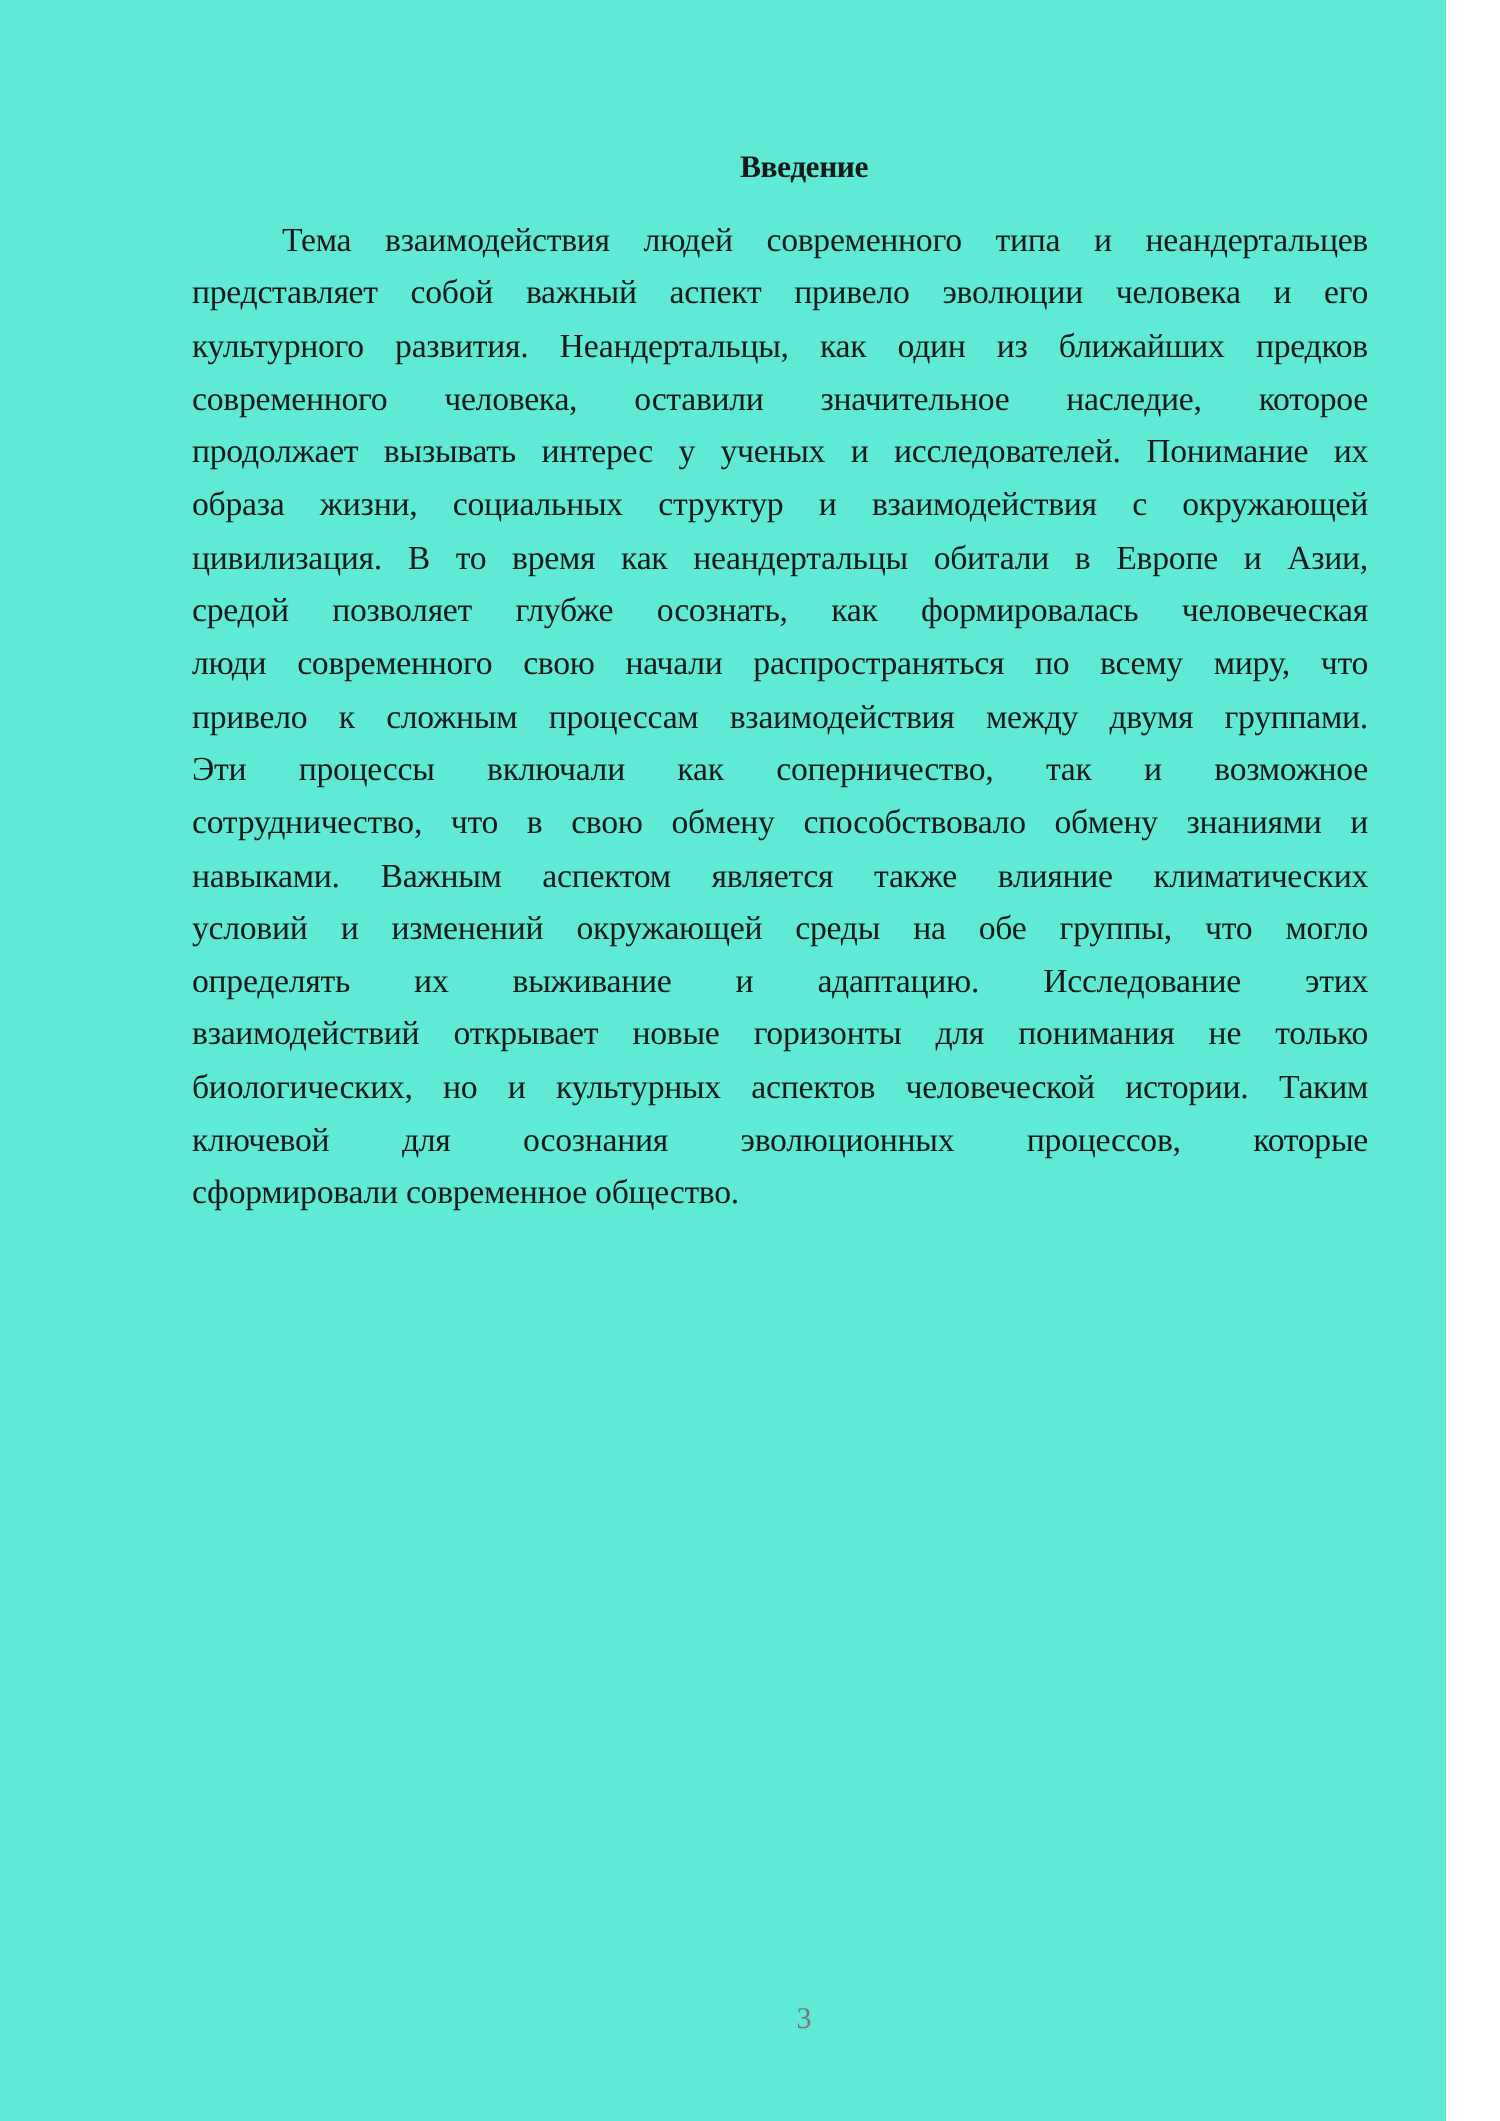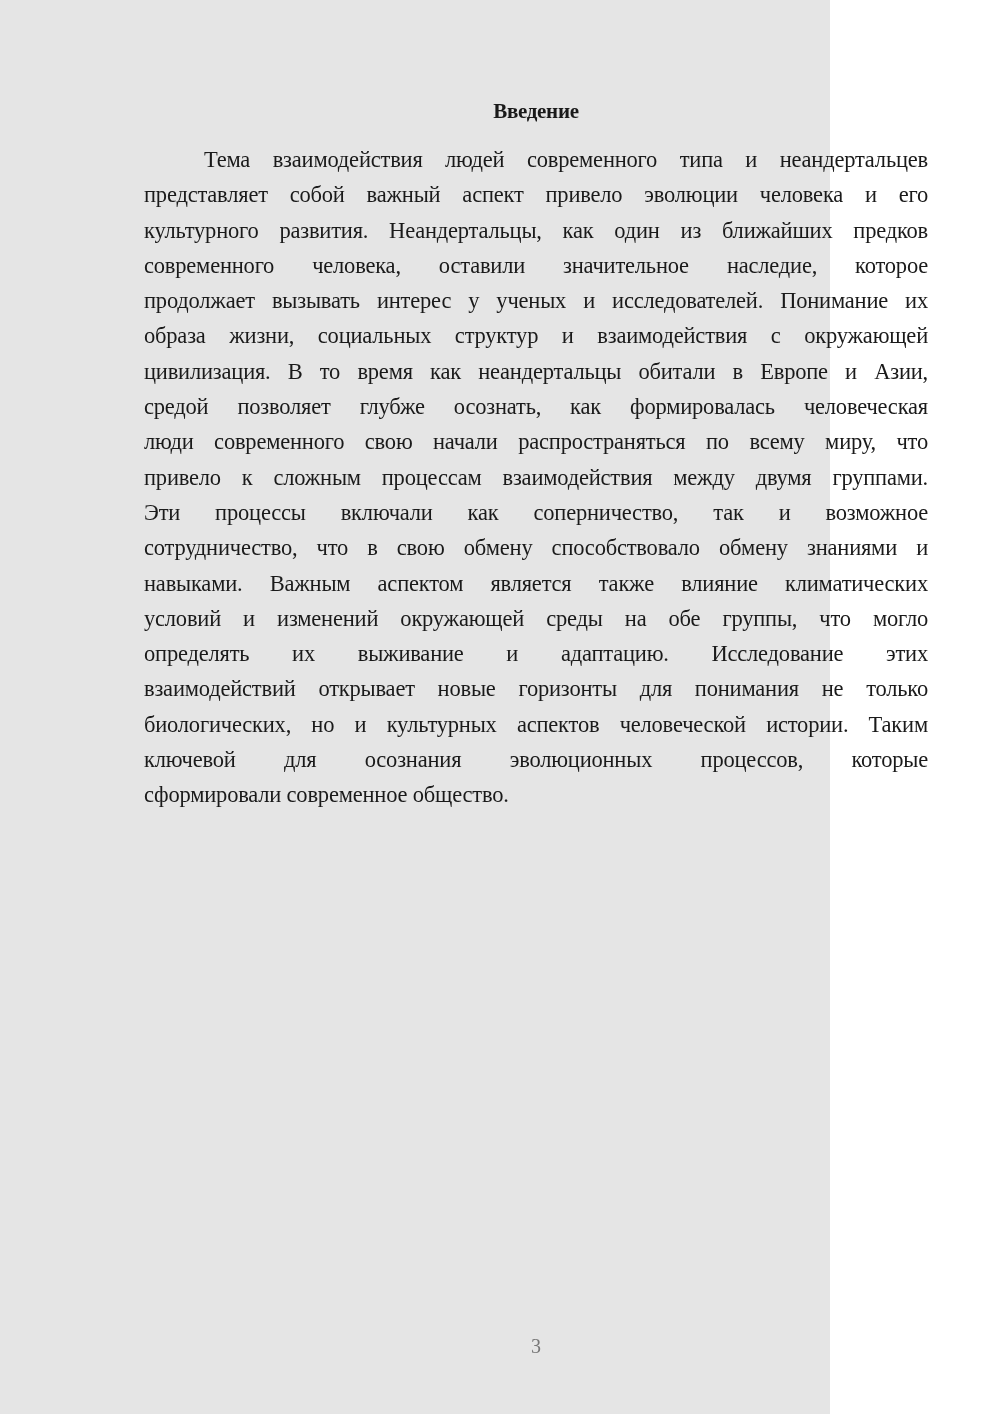--- a/index.html
+++ b/index.html
@@ -11,38 +11,38 @@
       width: 1000px;
       height: 1414px;
       position: relative;
       overflow: hidden;
       font-family: "Liberation Serif", "DejaVu Serif", serif;
       color: #1a1a1a;
     }
     .page {
       position: absolute;
       left: 0; top: 0;
-      width: 830px;
+      width: 964px;
       height: 1414px;
-      background: #e5e5e5;
+      background: #5eead4;
     }
     .title {
       position: absolute;
       left: 0;
       width: 1072px;
       top: 97px;
       text-align: center;
       font-weight: bold;
       font-size: 21px;
       line-height: 28px;
       letter-spacing: -0.3px;
     }
     .body-text {
       position: absolute;
-      left: 144px;
+      left: 128px;
       top: 142px;
       width: 784px;
       font-size: 22.5px;
       letter-spacing: -0.2px;
     }
     .line {
       display: block;
       height: 35.3px;
       line-height: 35.3px;
       white-space: nowrap;

